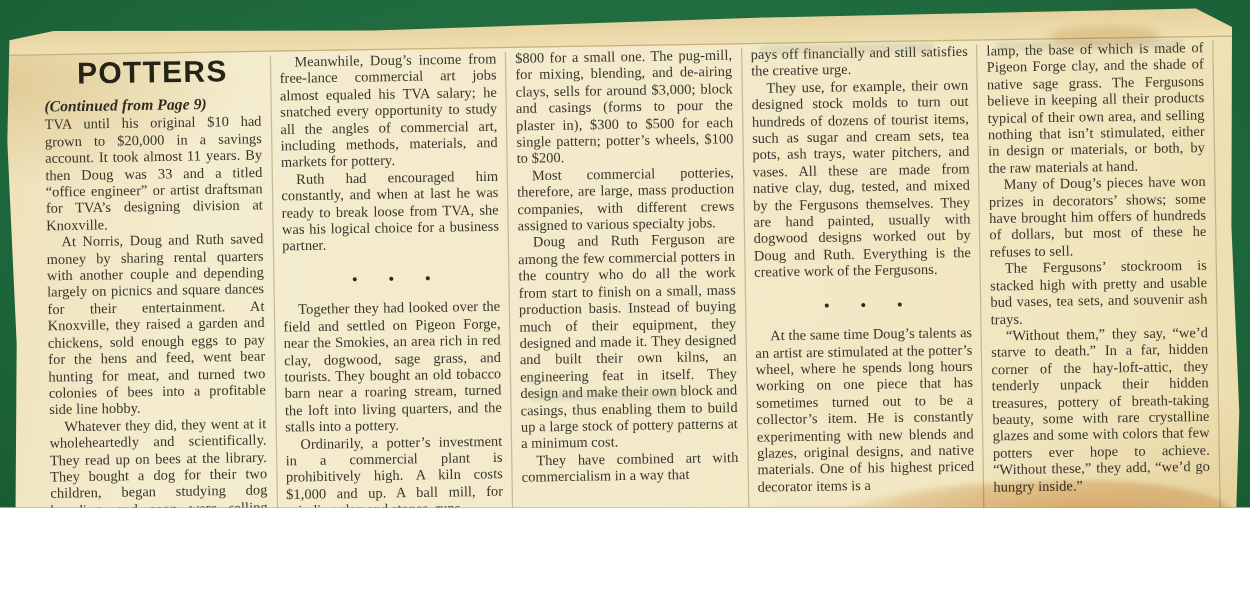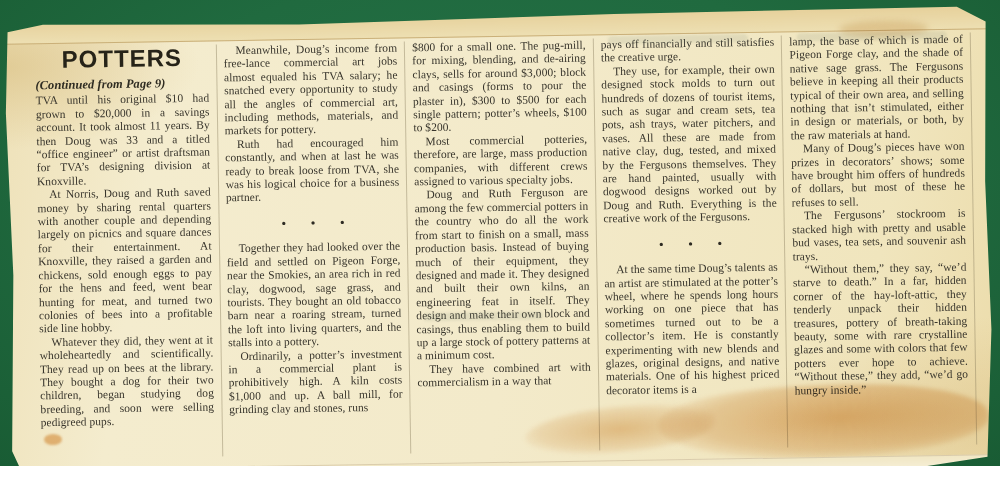--- a/index.html
+++ b/index.html
@@ -3,21 +3,21 @@
 <meta charset="utf-8">
 <style>
   html, body {
     margin: 0; padding: 0;
     width: 1000px; height: 490px;
     overflow: hidden;
     font-family: "Liberation Serif", serif;
   }
   .scan-bg {
     position: relative;
-    width: 1000px; height: 466px;
+    width: 1000px; height: 406px;
     background: radial-gradient(ellipse at 50% 40%, #247147 0%, #206a3f 55%, #195c34 100%);
     overflow: hidden;
   }
   .paper {
     position: absolute;
     left: 7px; top: 13px;
     width: 985px; height: 463px;
     transform: rotate(-0.9deg);
     transform-origin: 50% 50%;
     background:

